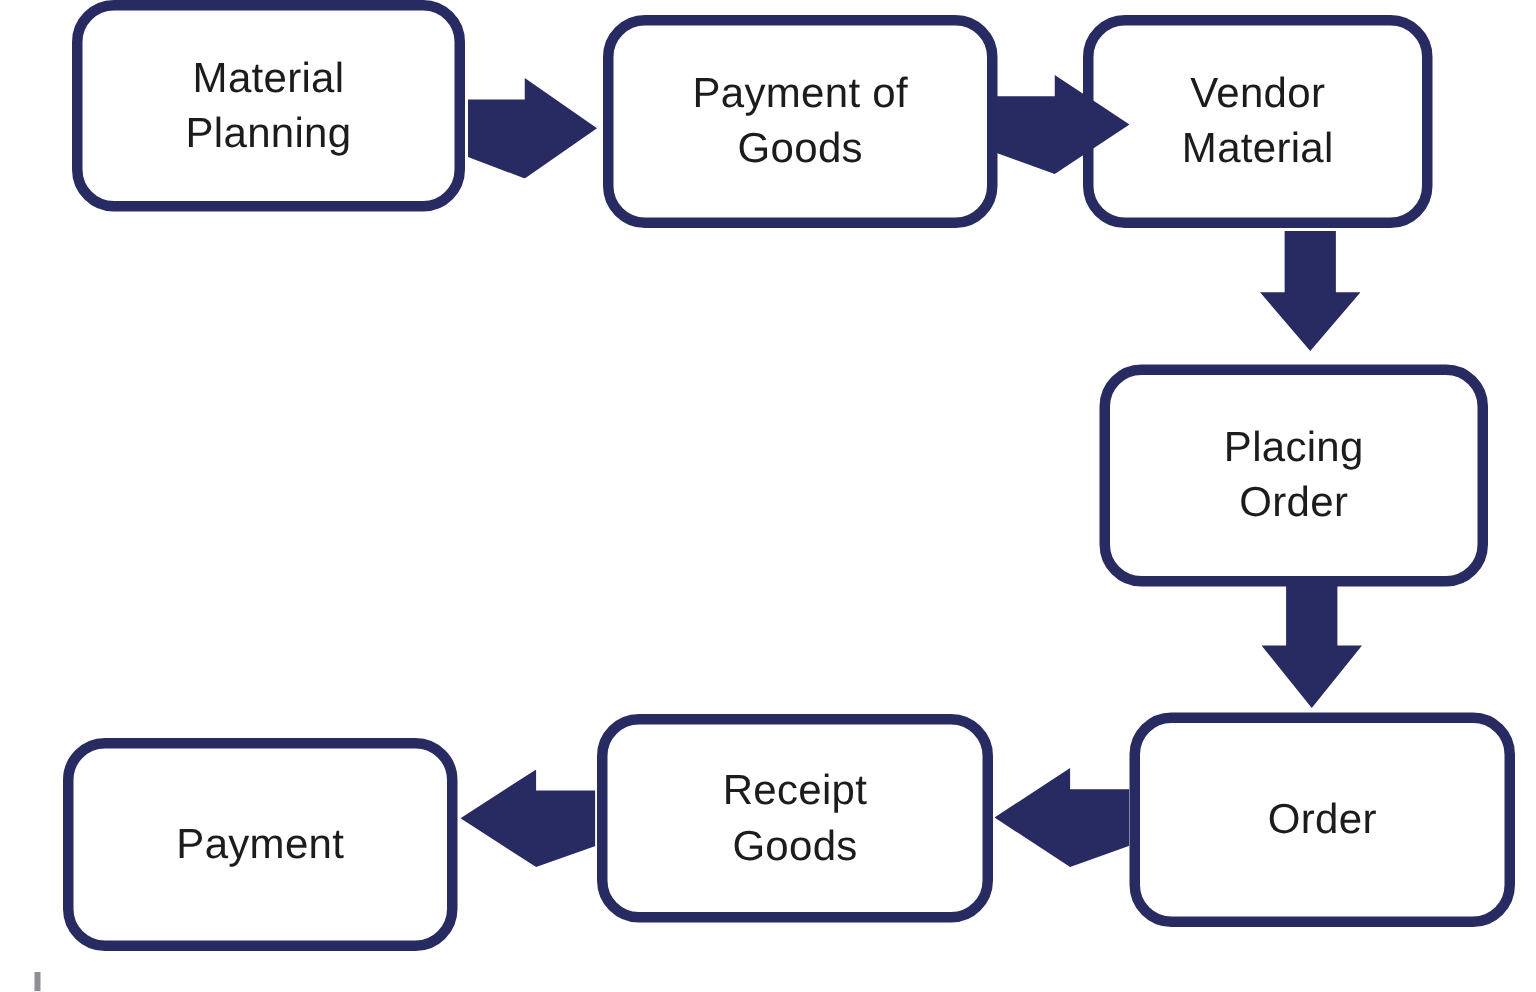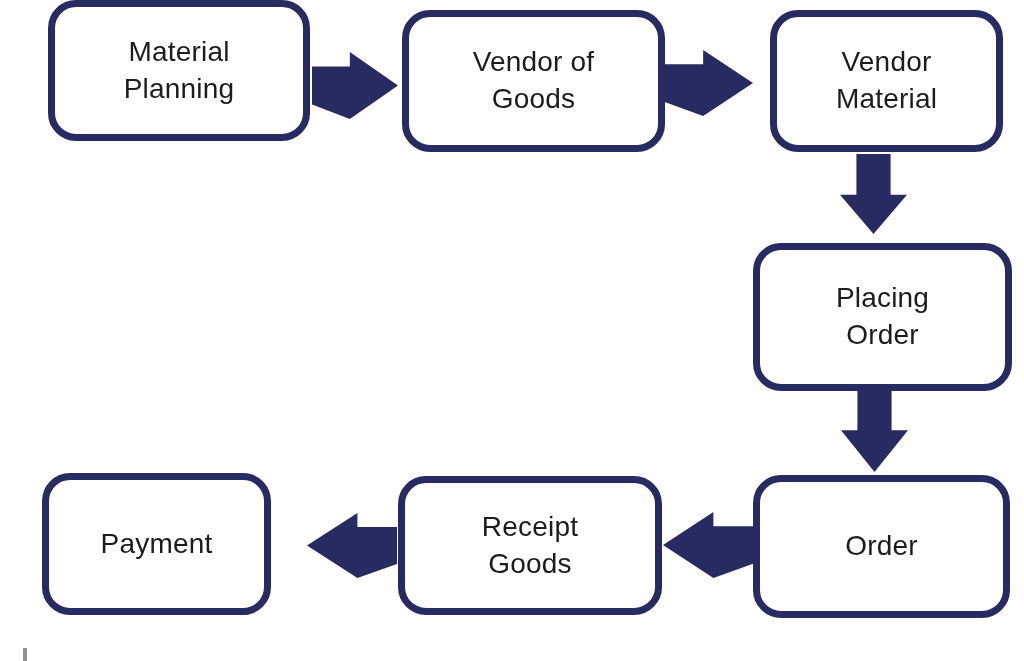--- a/index.html
+++ b/index.html
@@ -64,53 +64,53 @@
 
   <div class="node" style="left:48px; top:0; width:262px; height:141px">
     <div class="node-label">
       <span>Material</span>
       <span>Planning</span>
     </div>
   </div>
 
   <div class="node" style="left:402px; top:10px; width:263px; height:142px">
     <div class="node-label">
-      <span>Vendor of</span>
+      <span>Payment of</span>
       <span>Goods</span>
     </div>
   </div>
 
-  <div class="node" style="left:770px; top:10px; width:233px; height:142px">
+  <div class="node" style="left:722px; top:10px; width:233px; height:142px">
     <div class="node-label">
       <span>Vendor</span>
       <span>Material</span>
     </div>
   </div>
 
-  <div class="node" style="left:753px; top:243px; width:259px; height:148px">
+  <div class="node" style="left:733px; top:243px; width:259px; height:148px">
     <div class="node-label">
       <span>Placing</span>
       <span>Order</span>
     </div>
   </div>
 
   <div class="node" style="left:753px; top:475px; width:257px; height:143px">
     <div class="node-label">
       <span>Order</span>
     </div>
   </div>
 
   <div class="node" style="left:398px; top:476px; width:264px; height:139px">
     <div class="node-label">
       <span>Receipt</span>
       <span>Goods</span>
     </div>
   </div>
 
-  <div class="node" style="left:42px; top:473px; width:229px; height:142px">
+  <div class="node" style="left:42px; top:492px; width:263px; height:142px">
     <div class="node-label">
       <span>Payment</span>
     </div>
   </div>
 
   <div class="arrow arrow-right" style="left:312px; top:52px; width:86px; height:67px"></div>
 
   <div class="arrow arrow-right" style="left:664px; top:50px; width:89px; height:66px"></div>
 
   <div class="arrow arrow-down" style="left:840px; top:154px; width:67px; height:80px"></div>

